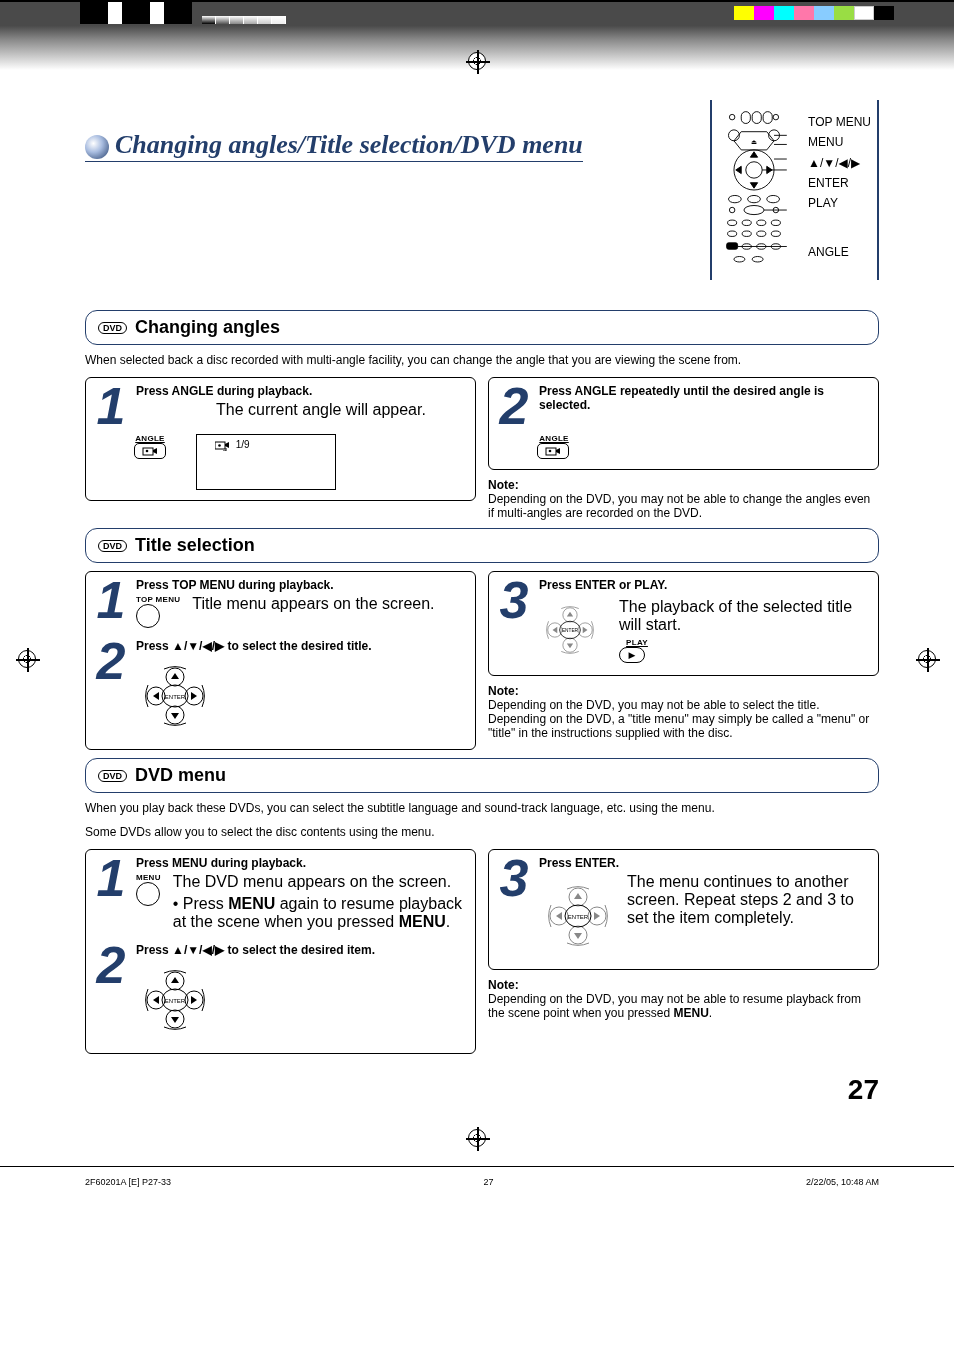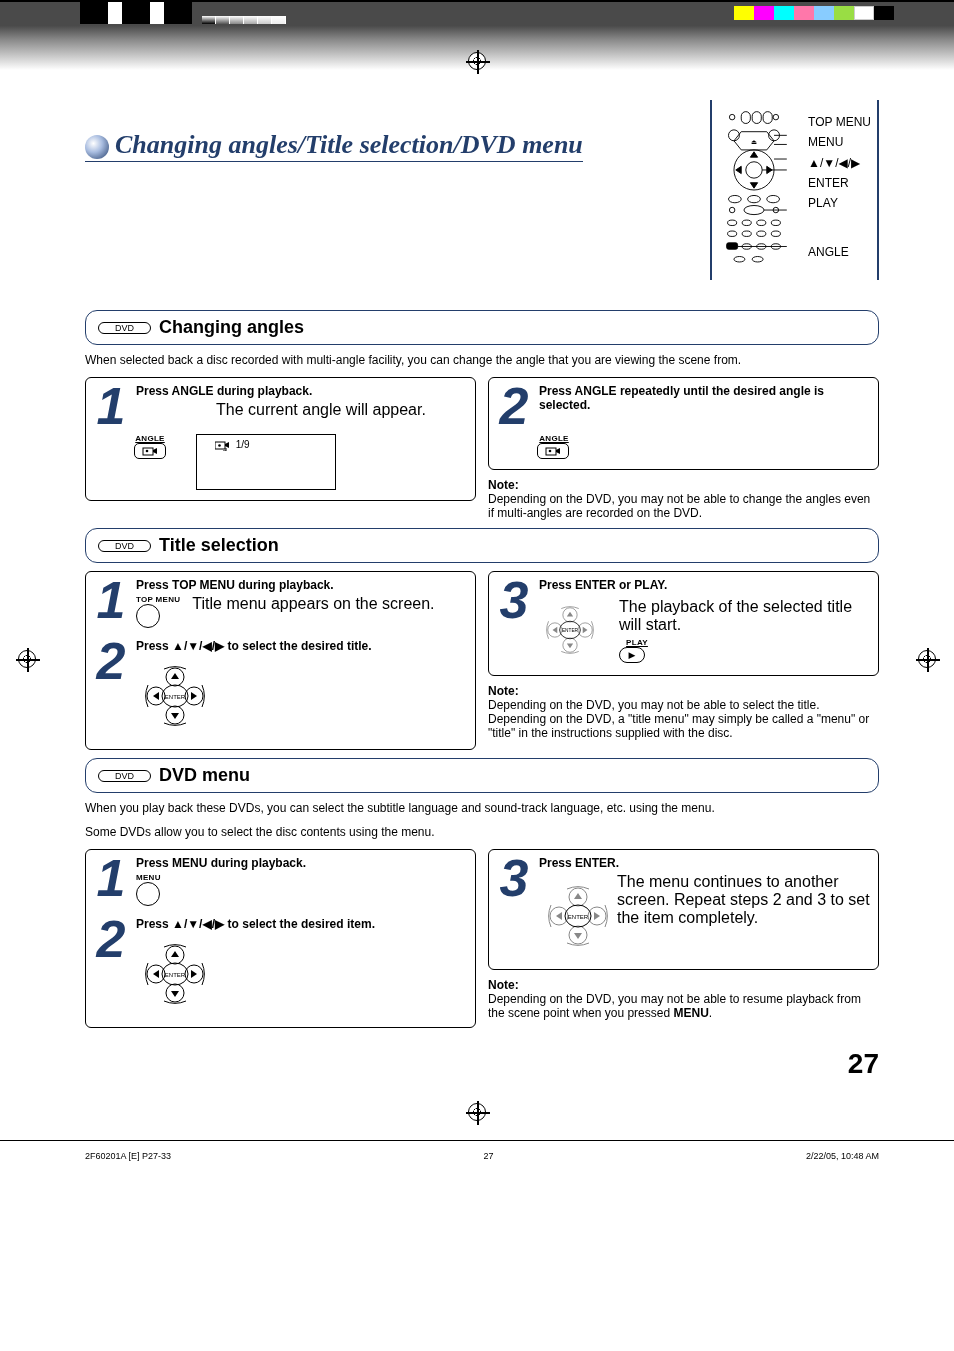--- a/index.html
+++ b/index.html
@@ -118,22 +118,22 @@
     padding: 6px 12px;
     display: flex;
     align-items: center;
     gap: 8px;
     margin-bottom: 8px;
   }
   .section-bar .dvd-chip {
     font-size: 9px;
     border: 1px solid #000;
     border-radius: 9px;
-    padding: 0 16px;
-    font-weight: normal;
+    padding: 0 4px;
+    font-weight: bold;
   }
   .section-bar h2 {
     font-size: 18px;
     font-weight: bold;
   }
   .intro {
     font-size: 12px;
     margin-bottom: 10px;
   }
 
@@ -508,20 +508,26 @@
       <div class="step-box">
         <div class="step">
           <div class="big-num">1</div>
           <div class="step-right">
             <div class="step-title">Press MENU during playback.</div>
             <div style="display:flex;gap:12px;align-items:flex-start">
               <div>
                 <div class="btn-label">MENU</div>
                 <span class="round-btn"></span>
               </div>
+              <div style="flex:1">
+                <div class="step-desc">The DVD menu appears on the screen.</div>
+                <div class="step-desc">
+                  <span>• Press </span><span class="bold-inline">MENU</span><span> again to resume playback at the scene when you pressed </span><span class="bold-inline">MENU</span><span>.</span>
+                </div>
+              </div>
             </div>
           </div>
         </div>
         <div class="step" style="margin-top:8px">
           <div class="big-num">2</div>
           <div class="step-right">
             <div class="step-title">
               <span>Press </span><span class="arrows-inline">▲/▼/◀/▶</span><span> to select the desired item.</span>
             </div>
             <div class="enter-pad">
@@ -543,21 +549,21 @@
           </div>
         </div>
       </div>
     </div>
     <div class="col">
       <div class="step-box">
         <div class="step">
           <div class="big-num">3</div>
           <div class="step-right">
             <div class="step-title">Press ENTER.</div>
-            <div style="display:flex;align-items:flex-start">
+            <div style="display:flex;gap:10px;align-items:flex-start">
               <div class="enter-pad">
                 <svg viewBox="0 0 78 78" width="78" height="78">
                   <g fill="none" stroke="#888">
                       <circle cx="20" cy="39" r="9"></circle>
                       <circle cx="58" cy="39" r="9"></circle>
                       <circle cx="39" cy="20" r="9"></circle>
                       <circle cx="39" cy="58" r="9"></circle>
                       <path d="M28 12 A28 28 0 0 1 50 12 M28 66 A28 28 0 0 0 50 66 M12 28 A28 28 0 0 0 12 50 M66 28 A28 28 0 0 1 66 50"></path>
                     </g>
                   <ellipse cx="39" cy="39" rx="13" ry="11" fill="none" stroke="#000"></ellipse>

